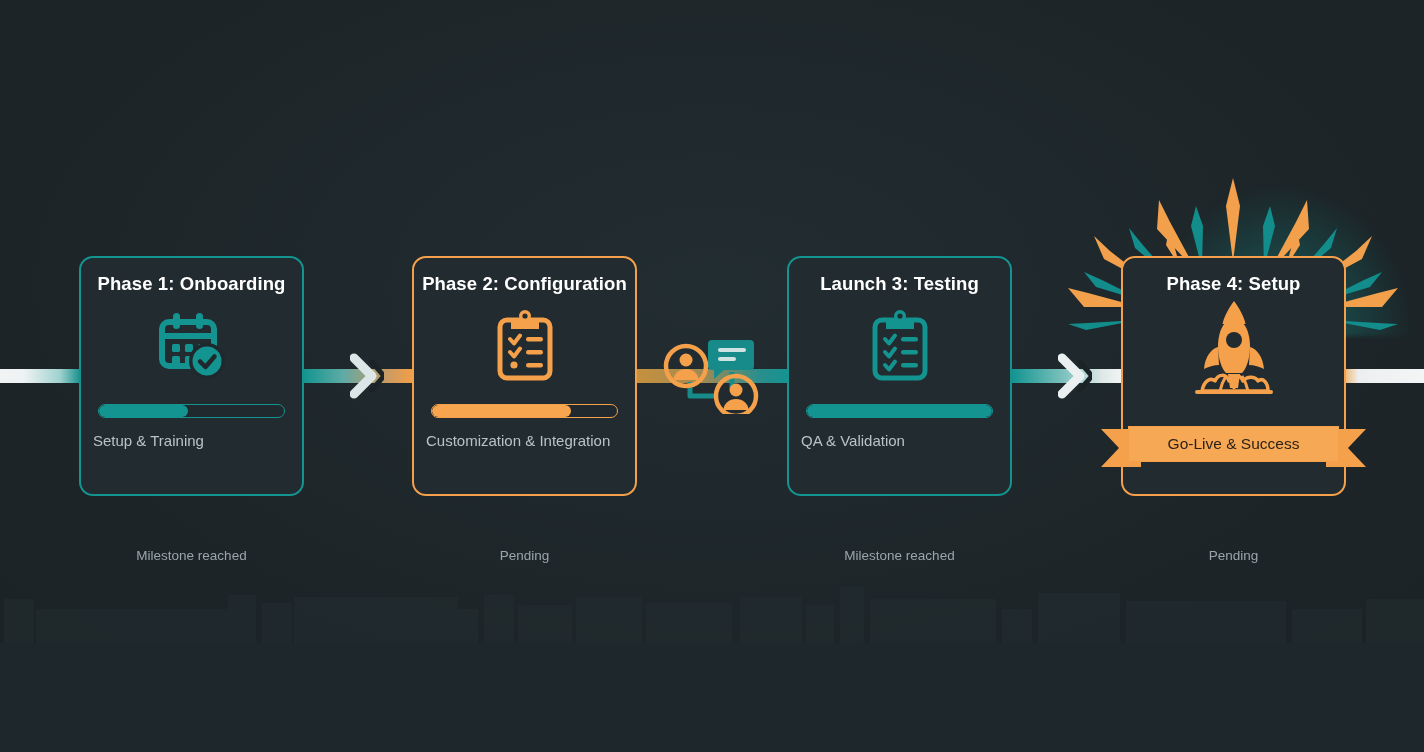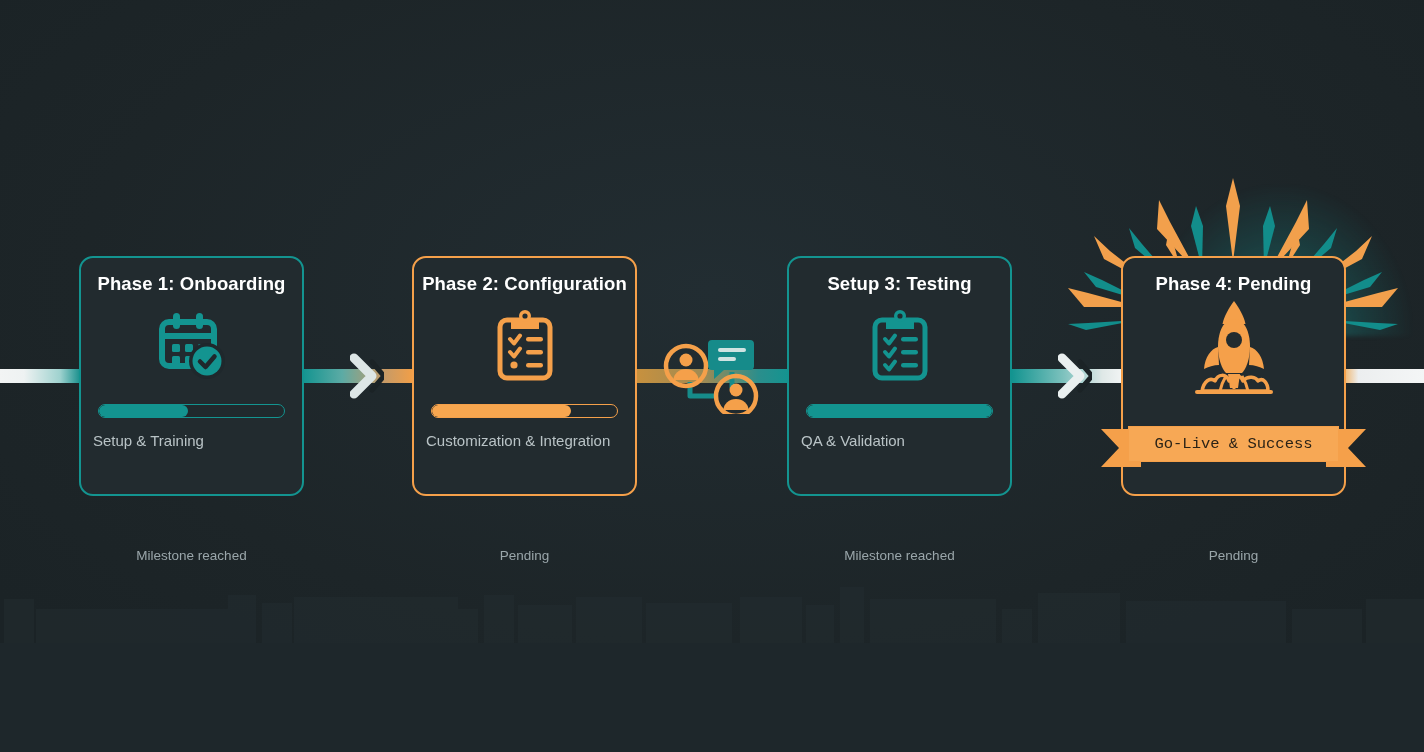--- a/index.html
+++ b/index.html
@@ -81,21 +81,21 @@
   
   .ribbon { position: absolute; left: -22px; right: -22px; top: 168px; height: 44px; z-index: 5; }
   .ribbon .tail { position: absolute; top: 3px; width: 40px; height: 38px; background: #f5a04a; }
   .ribbon .tail.l { left: 0;  clip-path: polygon(0 0, 100% 0, 100% 100%, 0 100%, 45% 50%); }
   .ribbon .tail.r { right: 0; clip-path: polygon(0 0, 100% 0, 55% 50%, 100% 100%, 0 100%); }
   .ribbon .band {
     position: absolute; left: 27px; right: 27px; top: 0; height: 36px;
     background: #f7a855; border: 1.5px solid #f5a04a;
     display: flex; align-items: center; justify-content: center;
   }
-  .ribbon .band span { color: #2b2317; font-size: 15.5px; font-family: Liberation Mono, monospace; }
+  .ribbon .band span { color: #2b2317; font-size: 15.5px; }
 
   
   .burst { position: absolute; left: -75px; top: -80px; width: 375px; height: 180px; z-index: 1; }
   .glow  { position: absolute; left: 30px; top: -70px; width: 260px; height: 150px; z-index: 0;
            background: radial-gradient(ellipse at 50% 100%, rgba(24,160,155,.55) 0%, rgba(20,140,137,.22) 45%, rgba(20,140,137,0) 72%);
            filter: blur(2px); }
 
   
   .collab { position: absolute; left: 660px; top: 336px; width: 100px; height: 78px; z-index: 4; }
 </style>
@@ -215,21 +215,21 @@
       <div class="pbar orange">
         <i style="width:75%"></i>
       </div>
       <div class="sub">Customization &amp; Integration</div>
     </div>
     <div class="status">Pending</div>
   </div>
 
   <div class="phase" style="left:787px; top:256px;">
     <div class="card">
-      <div class="card-title">Setup 3: Testing</div>
+      <div class="card-title">Launch 3: Testing</div>
       <div class="icon-wrap">
         <svg width="60" height="72" viewBox="0 0 60 72">
           <rect x="5" y="10" width="50" height="58" rx="7" fill="none" stroke="#139490" stroke-width="5"></rect>
           <path d="M19 8 h22 a3 3 0 0 1 3 3 v8 h-28 v-8 a3 3 0 0 1 3 -3 z" fill="#139490"></path>
           <circle cx="30" cy="6" r="6" fill="#139490"></circle>
           <circle cx="30" cy="6" r="2.6" fill="#222b2f"></circle>
           <path d="M15 29 L19 33.5 L25 25.5" fill="none" stroke="#139490" stroke-width="4" stroke-linecap="round" stroke-linejoin="round"></path>
           <path d="M15 42 L19 46.5 L25 38.5" fill="none" stroke="#139490" stroke-width="4" stroke-linecap="round" stroke-linejoin="round"></path>
           <path d="M15 55 L19 59.5 L25 51.5" fill="none" stroke="#139490" stroke-width="4" stroke-linecap="round" stroke-linejoin="round"></path>
           <rect x="31" y="27" width="17" height="4.5" rx="2.2" fill="#139490"></rect>
@@ -271,21 +271,21 @@
           <path d="M352 148 l-20 -1 -50 -3 52 10 z"></path>
         </g>
         <g fill="#f2a04c">
           <path d="M122 58 l6 11 6 22 -14 -22 z"></path>
           <path d="M252 58 l-6 11 -6 22 14 -22 z"></path>
         </g>
       </svg>
     </div>
 
     <div class="card launch">
-      <div class="card-title">Phase 4: Pending</div>
+      <div class="card-title">Phase 4: Setup</div>
       <div class="icon-wrap">
         <svg width="100" height="98" viewBox="0 0 100 98">
           <path d="M50 4 C56 12 60 20 61.5 27 L38.5 27 C40 20 44 12 50 4 z" fill="#f5a04a"></path>
           <path d="M50 22 C60 22 66 34 66 50 C66 62 62 72 58 76 L42 76 C38 72 34 62 34 50 C34 34 40 22 50 22 z" fill="#f5a04a"></path>
           <circle cx="50" cy="43" r="8" fill="#222b2f"></circle>
           <path d="M34 50 C27 52 21 60 20 72 C24 70 30 68 35 68 z" fill="#f5a04a"></path>
           <path d="M66 50 C73 52 79 60 80 72 C76 70 70 68 65 68 z" fill="#f5a04a"></path>
           <path d="M44 77 h12 l-2 14 h-8 z" fill="#f5a04a"></path>
           <path d="M50 78 L50 92" stroke="#f5a04a" stroke-width="3"></path>
           <path d="M42 79 C39 84 37 89 36 94" stroke="#f5a04a" stroke-width="3" fill="none"></path>

